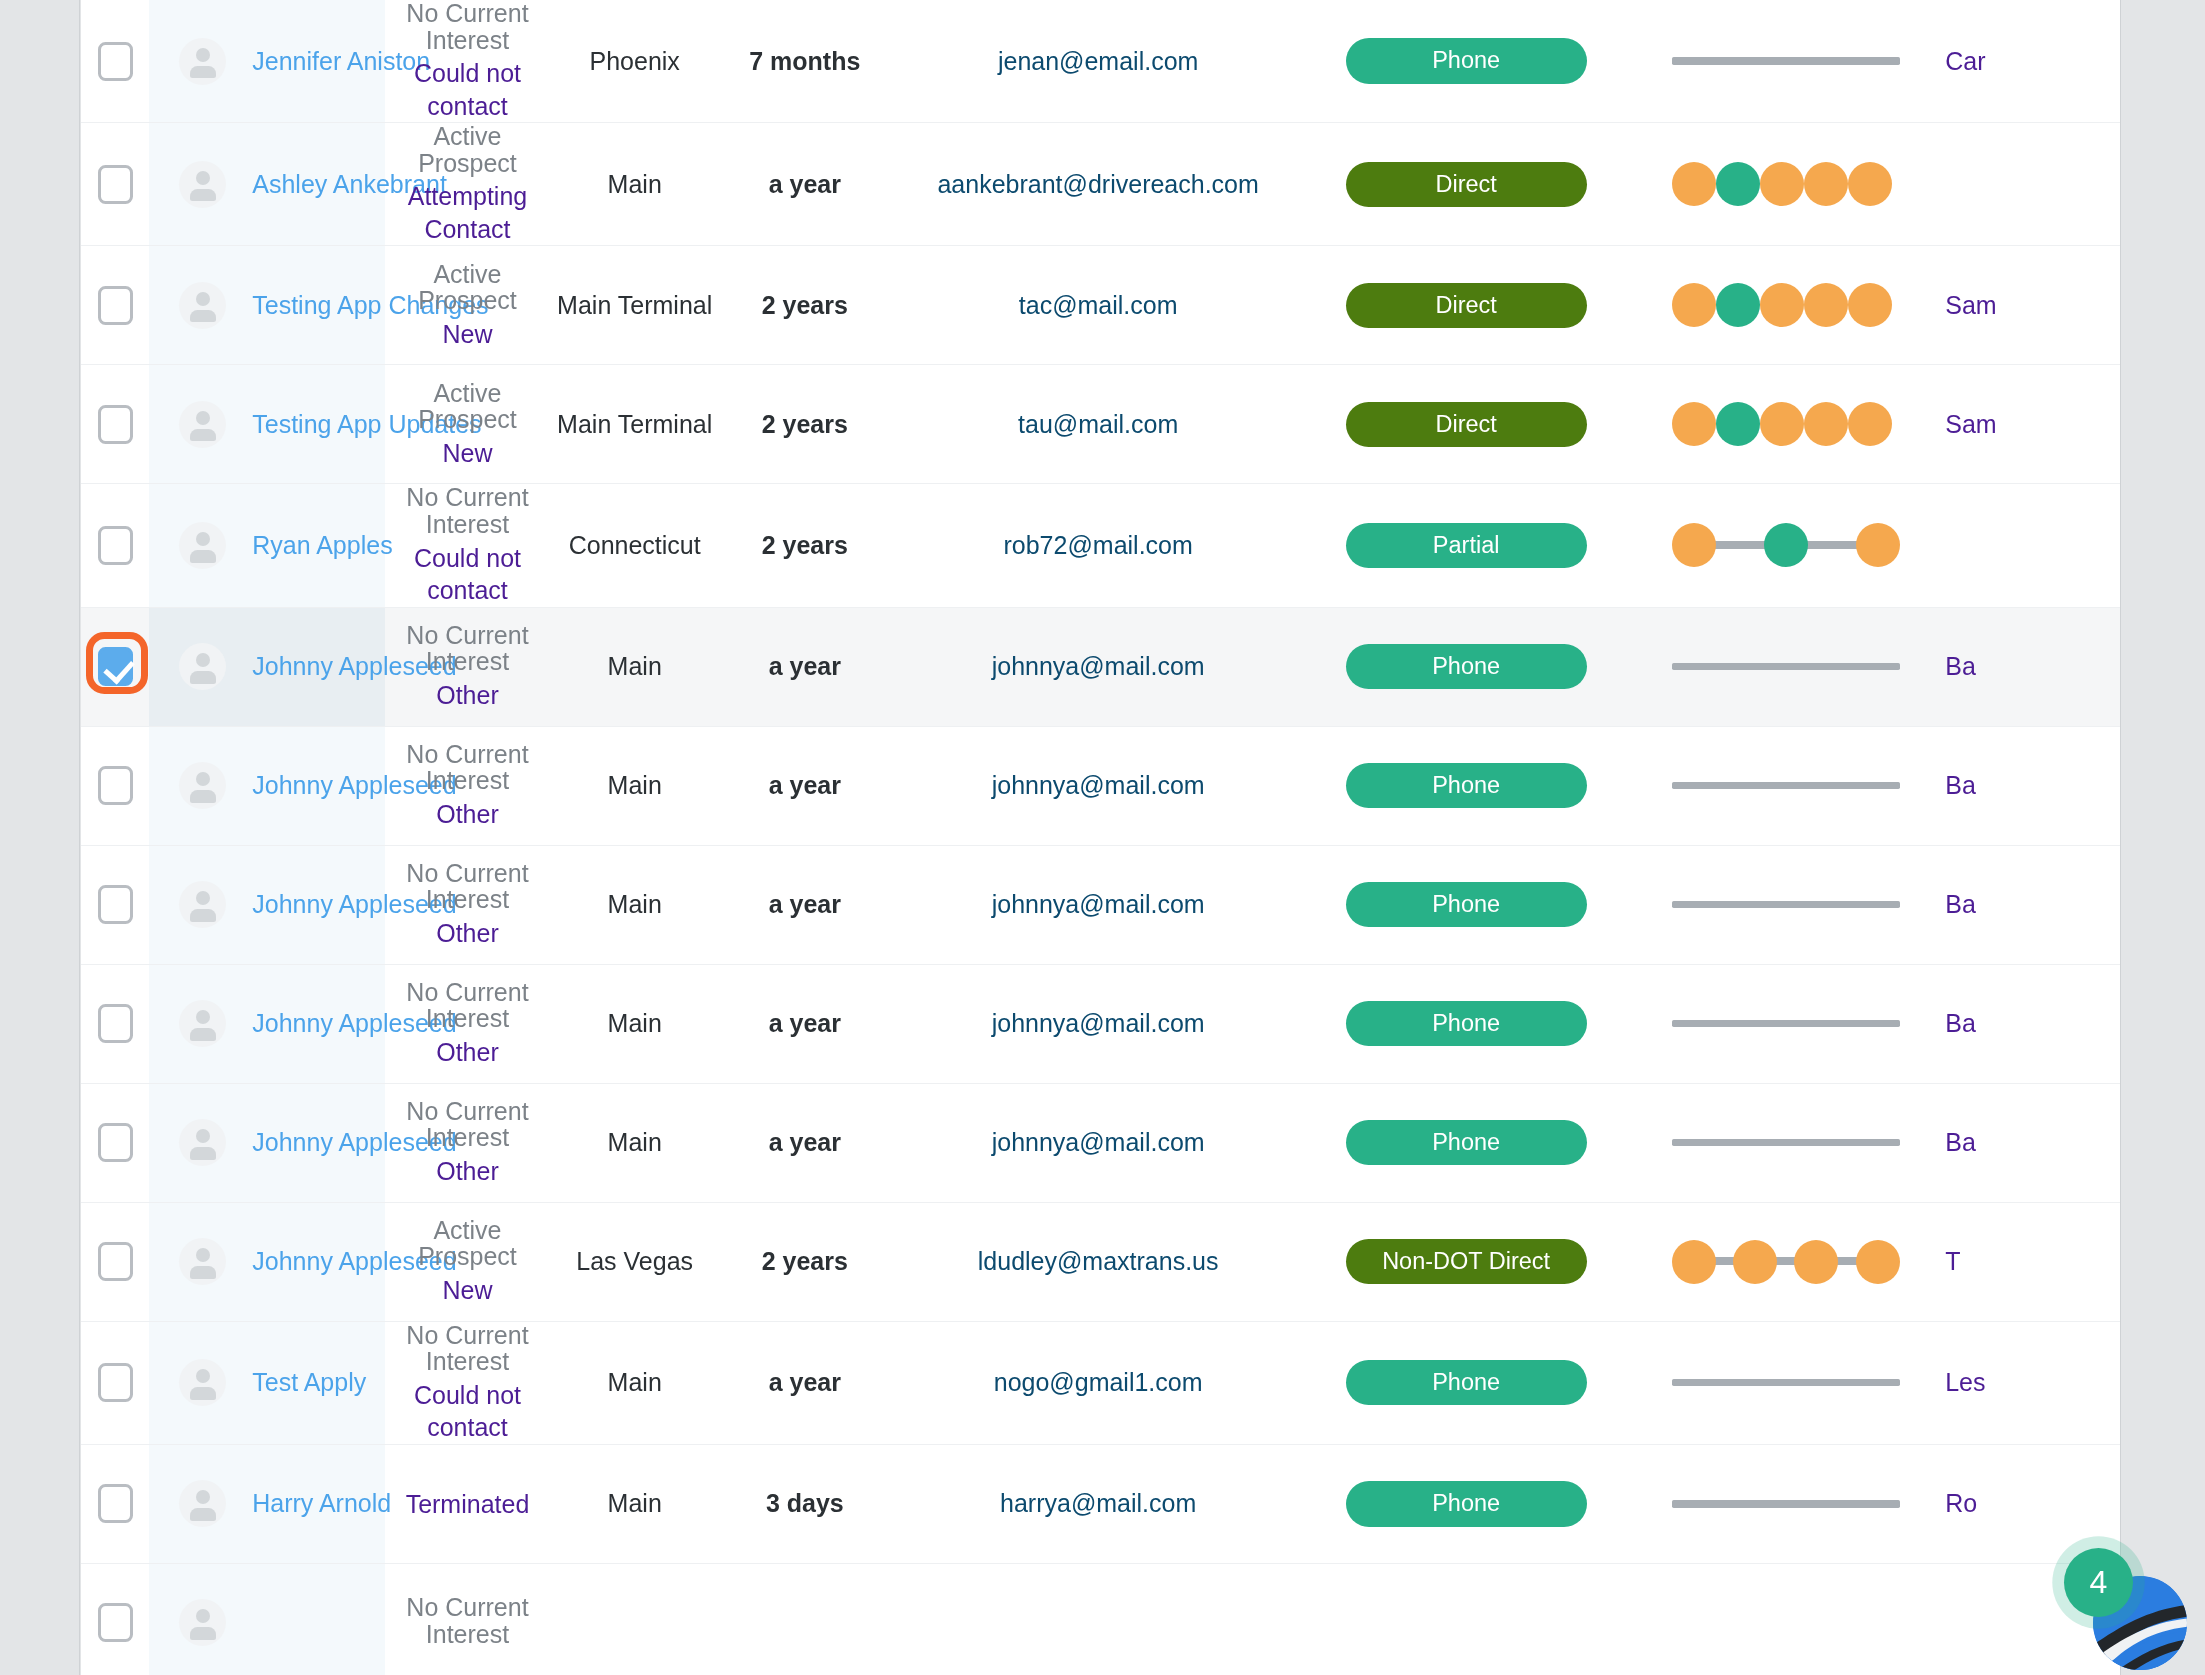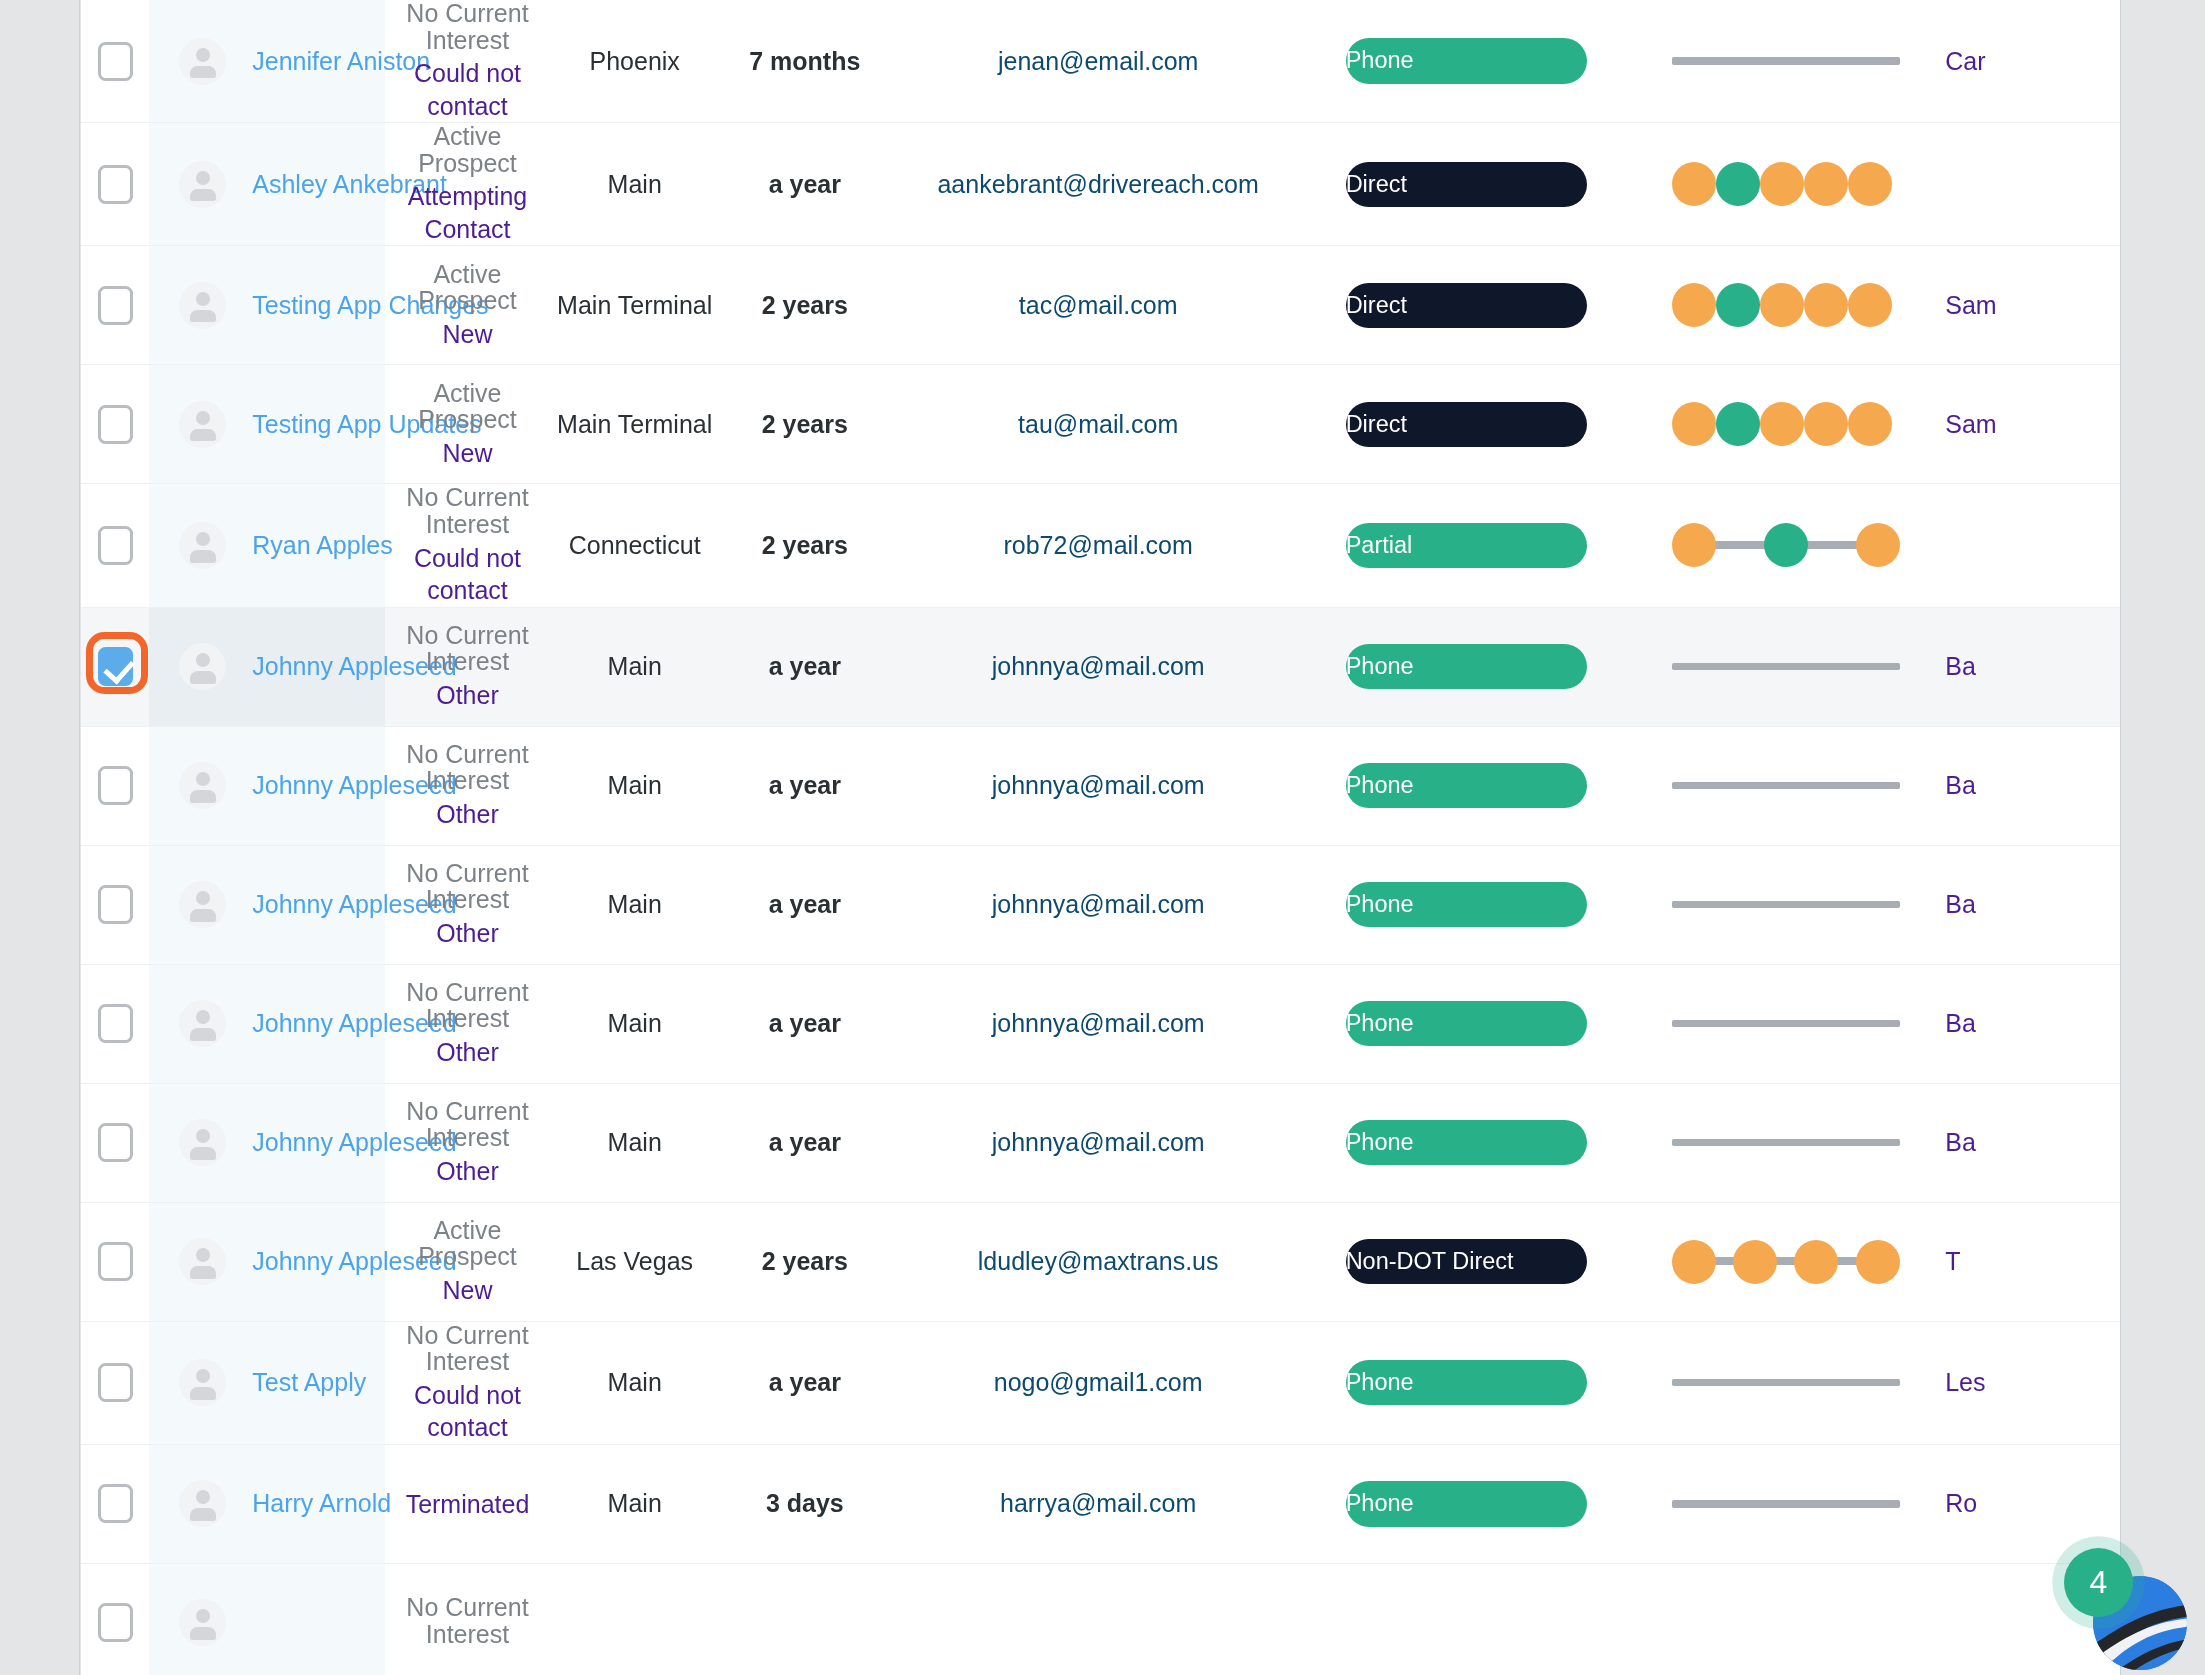--- a/index.html
+++ b/index.html
@@ -169,25 +169,25 @@
 
   .emaillink { color: #0c4a6e; font-size: 25px; }
 
   .pill {
     display: inline-block;
     min-width: 241px;
     padding: 11px 0;
     border-radius: 34px;
     color: #ffffff;
     font-size: 23.5px;
-    text-align: left;
+    text-align: center;
     line-height: 1;
   }
   .pill.green { background: #28b188; }
-  .pill.slate { background: #0f172a; }
+  .pill.slate { background: #4d7c0f; }
 
   
   .steps {
     position: relative;
     width: 228px;
     height: 44px;
     margin: 0 auto;
     display: flex;
     align-items: center;
   }

